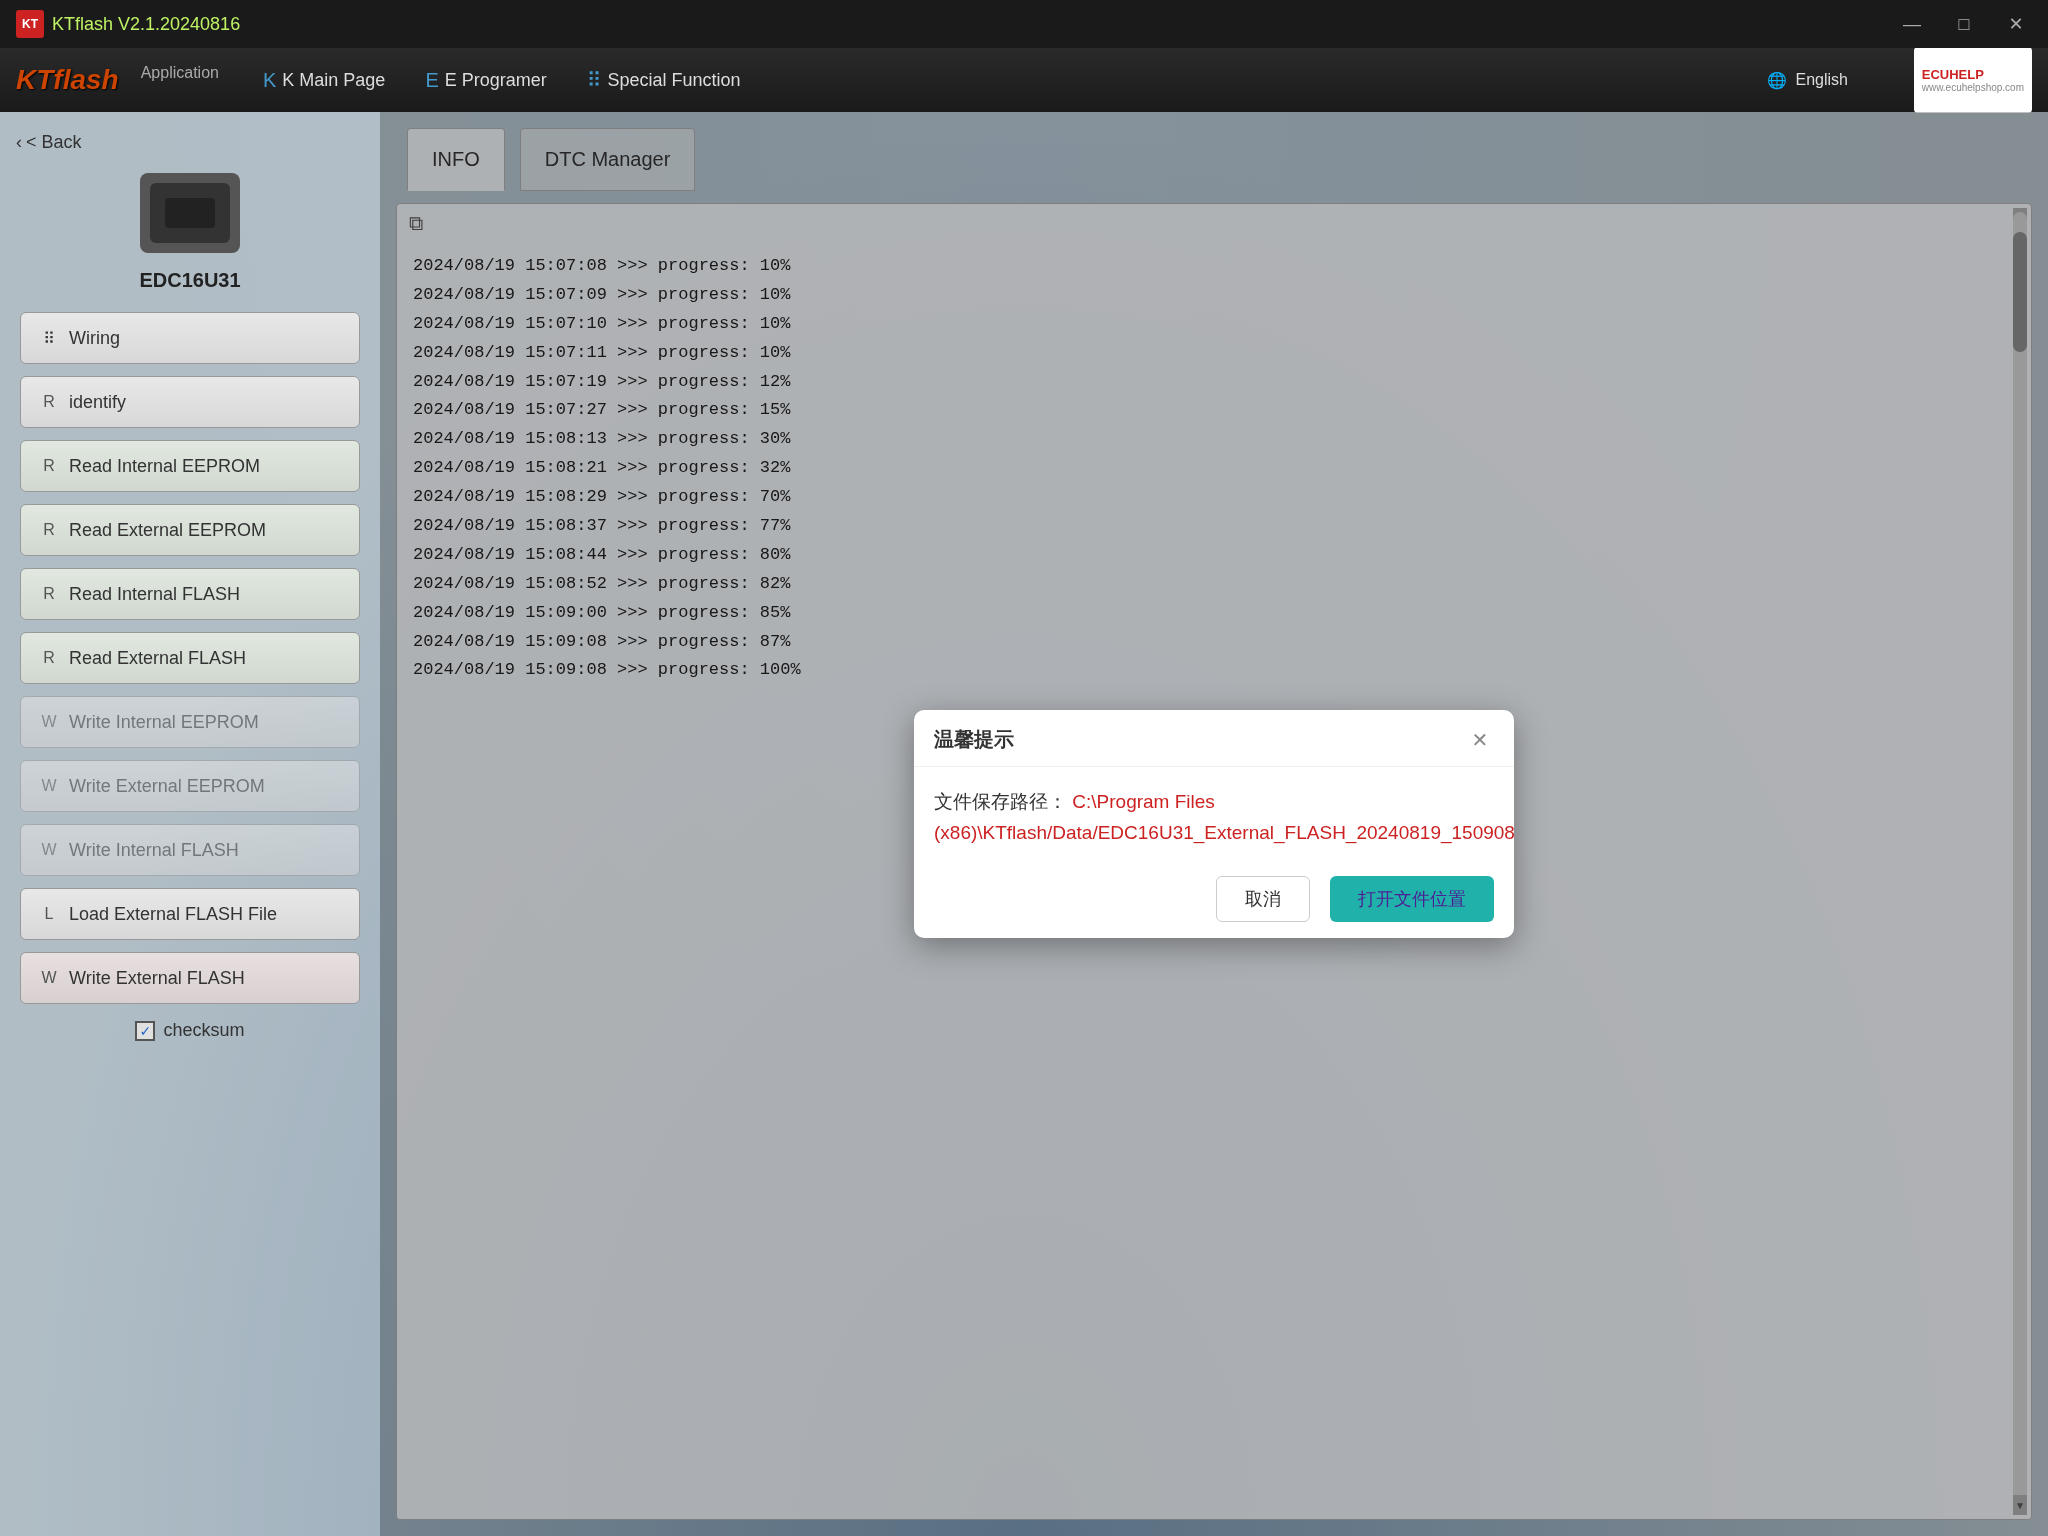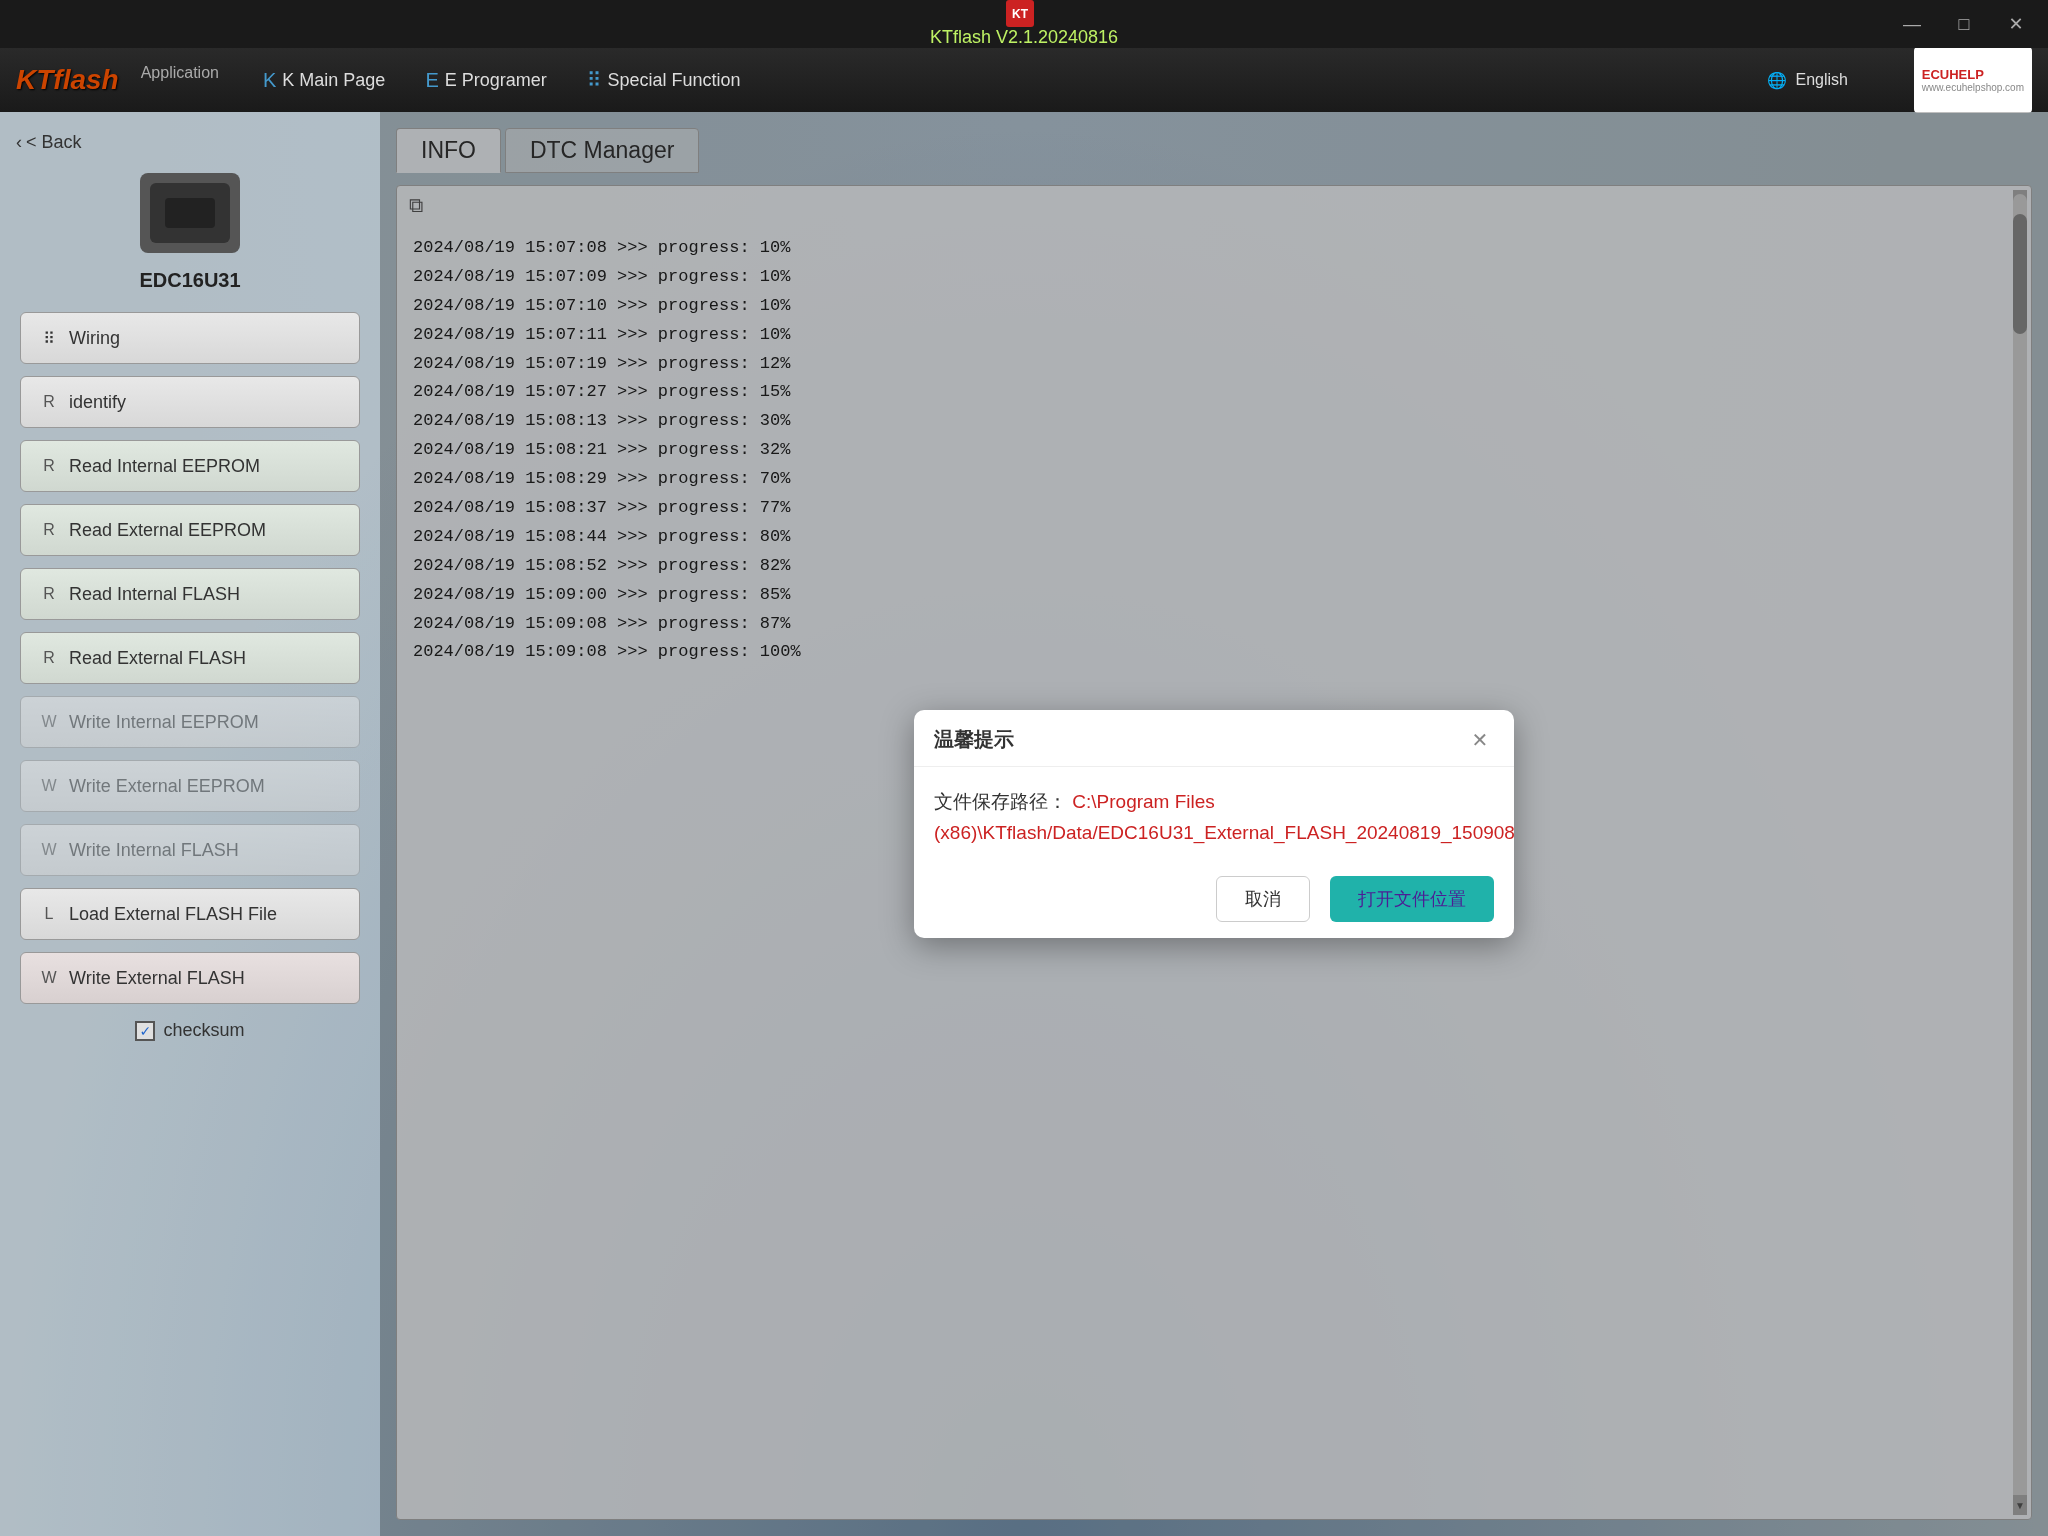--- a/index.html
+++ b/index.html
@@ -15,21 +15,20 @@
     
     .titlebar {
       width: 100%;
       height: 48px;
       background: #1a1a1a;
       display: flex;
       align-items: center;
       padding: 0 16px;
       position: relative;
       z-index: 100;
-      flex-direction: column;
     }
     .titlebar-icon {
       width: 28px;
       height: 28px;
       background: #cc2222;
       border-radius: 3px;
       margin-right: 8px;
       display: flex;
       align-items: center;
       justify-content: center;
@@ -244,27 +243,28 @@
       padding: 16px;
       position: relative;
     }
 
     .tabs {
       display: flex;
       gap: 4px;
       margin-bottom: 12px;
     }
     .tab {
-      padding: 8px 24px;
+      padding: 19px 24px;
       border: 1px solid #aaa;
       border-radius: 4px 4px 0 0;
       background: rgba(220,225,230,0.7);
       cursor: pointer;
-      font-size: 23px;
-      color: #333;
+      font-size: 20px;
+      color: #333;
+      margin-left: 11px;
     }
     .tab.active {
       background: rgba(240,242,245,0.9);
       border-bottom-color: transparent;
     }
 
     .log-area {
       flex: 1;
       background: rgba(245,246,248,0.85);
       border: 1px solid #aaa;

